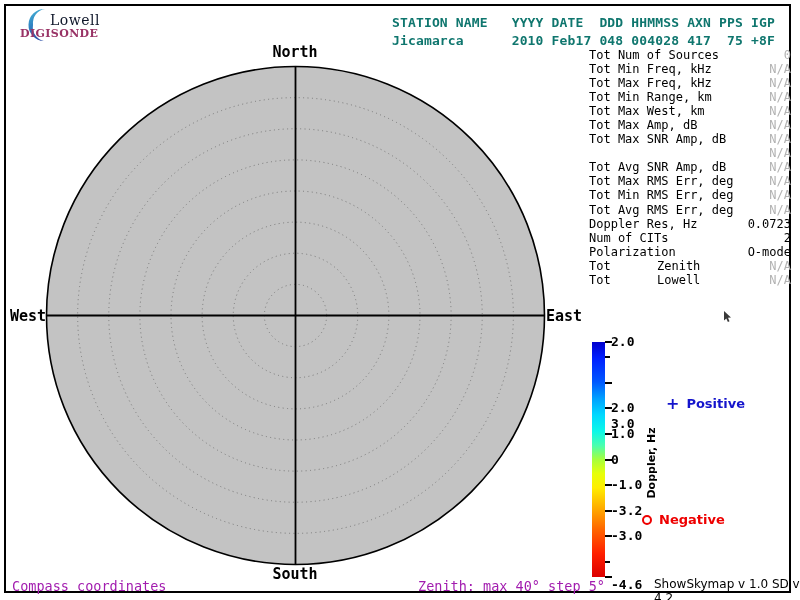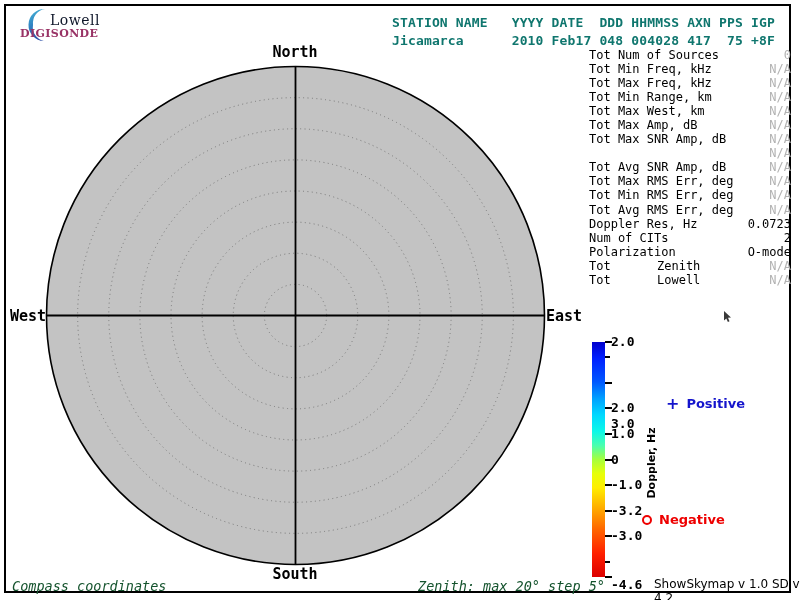--- a/index.html
+++ b/index.html
@@ -58,21 +58,21 @@
   .legend { font-family:"DejaVu Sans", sans-serif; font-weight:bold; font-size:13px; display:flex; align-items:center; gap:7px; }
   #legend-positive { left:666px; top:396px; }
   #legend-negative { left:642px; top:512px; }
   #plus-marker { font-size:16px; line-height:13px; font-weight:bold; }
   #circle-marker {
     display:inline-block; width:6px; height:6px; border-radius:50%;
     border:2px solid currentColor; box-sizing:content-box;
   }
 
   
-  .footer-it { font-style:italic; font-size:13.5px; color:#14532d; }
+  .footer-it { font-size:13.5px; color:#a21caf; }
   #footer-left   { left:12px;  top:578px; }
   #footer-center { left:418px; top:578px; }
   #footer-right  { left:654px; top:577px; font-family:"DejaVu Sans", sans-serif; font-size:12px; color:#000; }
 </style>
 </head>
 <body>
 
 <div id="app">
   <div id="frame"></div>
 
@@ -157,19 +157,19 @@
   <div class="abs legend" id="legend-positive" style="color: rgb(20, 20, 204);">
     <span id="plus-marker">+</span>
     <span>Positive</span>
   </div>
   <div class="abs legend" id="legend-negative" style="color: rgb(238, 0, 0);">
     <span id="circle-marker"></span>
     <span>Negative</span>
   </div>
 
   <div class="abs footer-it" id="footer-left">Compass coordinates</div>
-  <div class="abs footer-it" id="footer-center">Zenith: max 20°  step 5°</div>
+  <div class="abs footer-it" id="footer-center">Zenith: max 40°  step 5°</div>
   <div class="abs" id="footer-right">ShowSkymap v 1.0   SD v 4.2</div>
 
   <svg class="abs" style="left:723px; top:311px;" width="10" height="12" viewBox="0 0 10 12">
     <path d="M1,0 L1,9.5 L3.3,7.4 L4.9,11 L6.5,10.2 L5,6.8 L8,6.5 Z" fill="#3a3a3a"></path>
   </svg>
 </div>
 
 </body></html>

